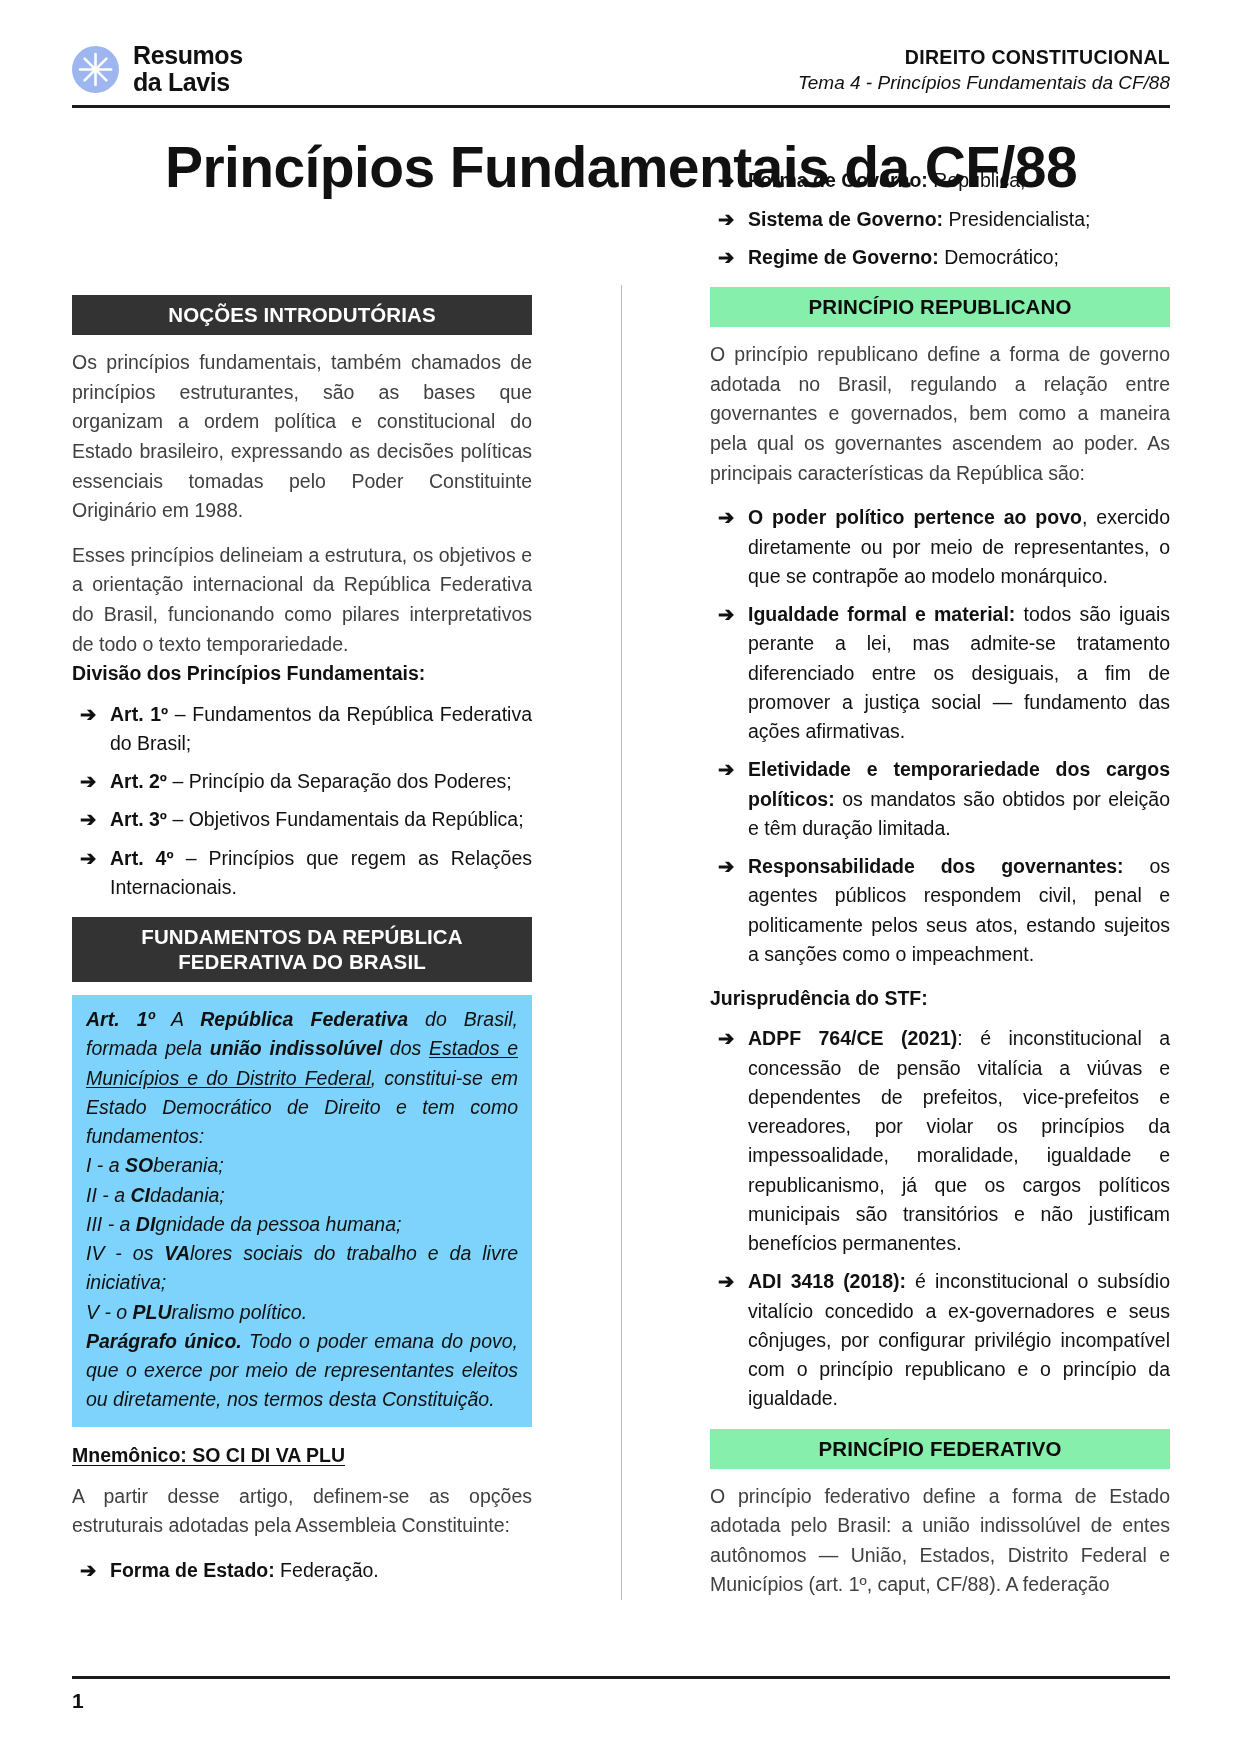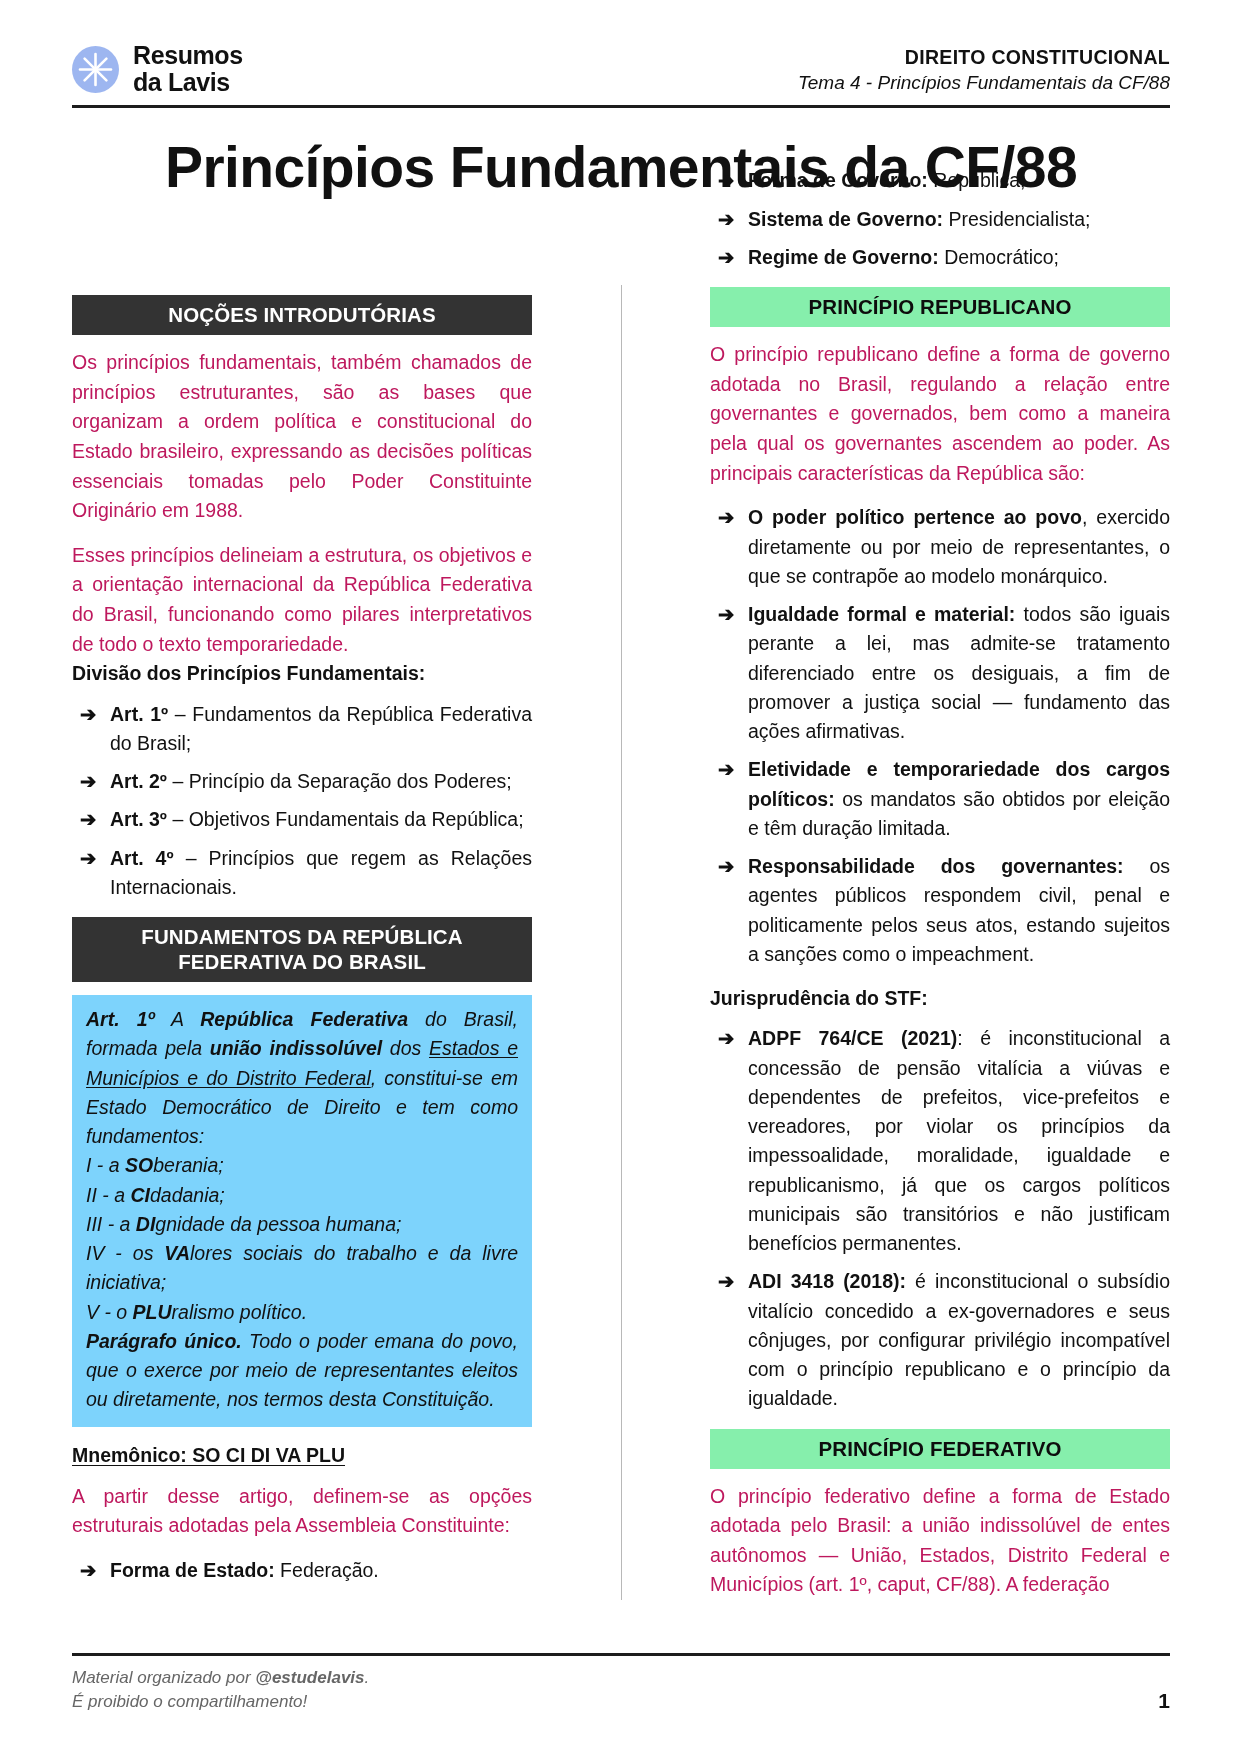--- a/index.html
+++ b/index.html
@@ -126,21 +126,21 @@
     background: #86efac;
     color: #0d0d0d;
   }
 
   
   p.para {
     font-size: 19.5px;
     line-height: 1.52;
     text-align: justify;
     margin-bottom: 15px;
-    color: #be185d;
+    color: #404040;
   }
   p.para:last-child { margin-bottom: 0; }
 
   .lead-bold {
     font-weight: 700;
     font-size: 19.5px;
     line-height: 1.5;
     margin-bottom: 11px;
     color: #111111;
   }
@@ -325,20 +325,16 @@
           <li><span class="arrow-icon">➔</span><b>ADI 3418 (2018):</b><span> é inconstitucional o subsídio vitalício concedido a ex-governadores e seus cônjuges, por configurar privilégio incompatível com o princípio republicano e o princípio da igualdade.</span></li>
         </ul>
 
       <div class="bar bar-blue">PRINCÍPIO FEDERATIVO</div>
 
       <p class="para">O princípio federativo define a forma de Estado adotada pelo Brasil: a união indissolúvel de entes autônomos — União, Estados, Distrito Federal e Municípios (art. 1º, caput, CF/88). A federação</p>
     </div>
   </div>
 
   <div class="doc-footer">
-    <div class="footer-left">
-      <div id="footer-line1"><span>Material organizado por </span><b>@estudelavis</b><span>.</span></div>
-      <div>É proibido o compartilhamento!</div>
-    </div>
     <div class="footer-page">1</div>
   </div>
 
 </div>
 
 </body></html>

